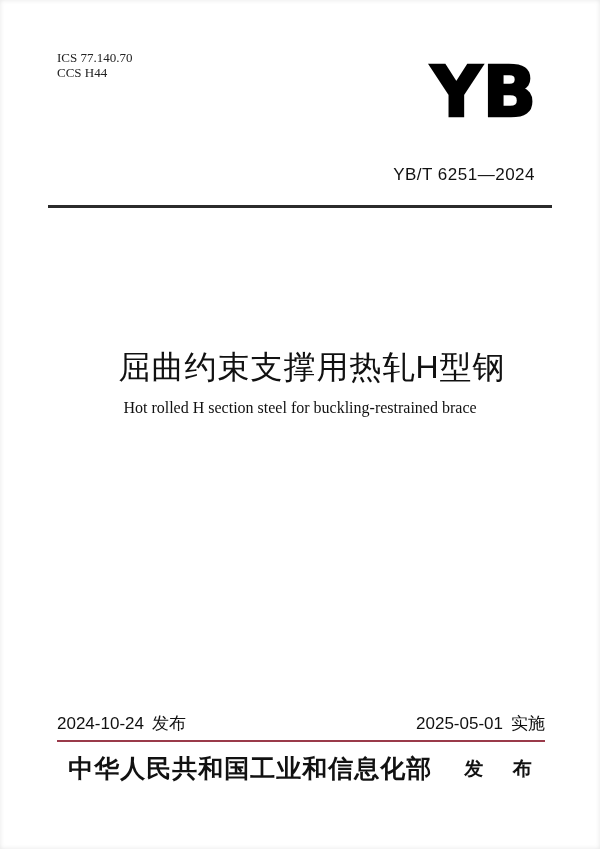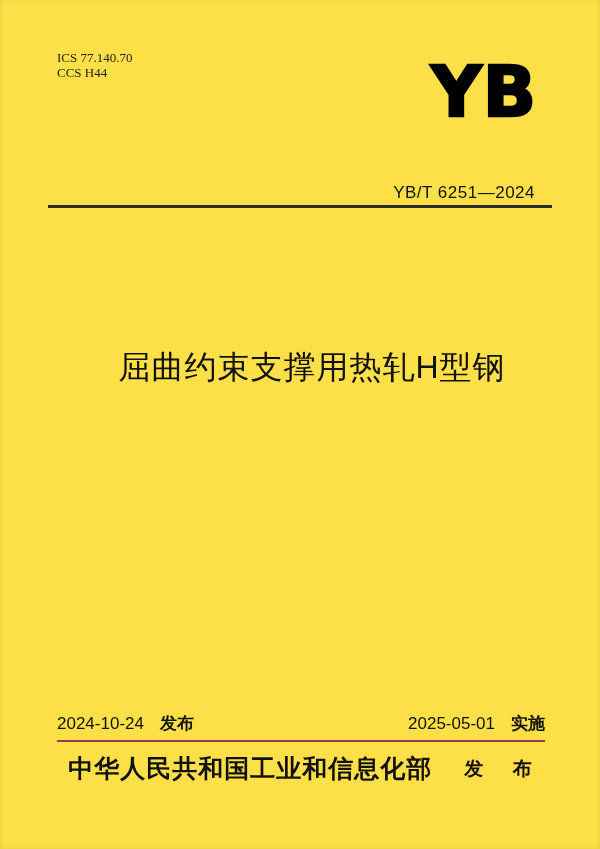--- a/index.html
+++ b/index.html
@@ -6,21 +6,21 @@
     margin: 0;
     padding: 0;
     background: #e9e9e9;
     font-family: "Liberation Sans", sans-serif;
   }
   .page {
     position: relative;
     width: 600px;
     height: 849px;
     margin: 0 auto;
-    background: #fde047;
+    background: #ffffff;
     box-shadow: inset 0 0 5px rgba(0,0,0,0.10);
     overflow: hidden;
     color: #1a1a1a;
   }
 
   
   .codes {
     position: absolute;
     left: 57px;
     top: 50px;
@@ -59,21 +59,20 @@
   }
 
   
   .std-number {
     position: absolute;
     right: 65px;
     top: 165px;
     font-size: 17px;
     letter-spacing: 0.5px;
     color: #111;
-    margin-top: 18px;
   }
 
   .rule-black {
     position: absolute;
     left: 48px;
     top: 205px;
     width: 504px;
     height: 3px;
     background: #2b2b2b;
   }
@@ -109,21 +108,21 @@
     position: absolute;
     left: 57px;
     top: 712px;
     width: 488px;
     display: flex;
     justify-content: space-between;
     font-size: 17px;
     color: #111;
   }
   .dates-row .date-item { white-space: nowrap; }
-  .dates-row .date-label { margin-left: 16px; font-weight: 700; }
+  .dates-row .date-label { margin-left: 8px; font-weight: 400; }
 
   .rule-red {
     position: absolute;
     left: 57px;
     top: 740px;
     width: 488px;
     height: 2px;
     background: #9a3a4a;
   }
 
@@ -166,20 +165,21 @@
 
   <div class="logo">YB</div>
 
 
   <div class="std-number">YB/T 6251—2024</div>
 
   <div class="rule-black"></div>
 
   <div class="title-cn">屈曲约束支撑用热轧H型钢</div>
 
+  <div class="title-en">Hot rolled H section steel for buckling-restrained brace</div>
 
   <div class="dates-row">
     <div class="date-item">
       <span>2024-10-24</span><span class="date-label">发布</span>
     </div>
     <div class="date-item">
       <span>2025-05-01</span><span class="date-label">实施</span>
     </div>
   </div>
 

